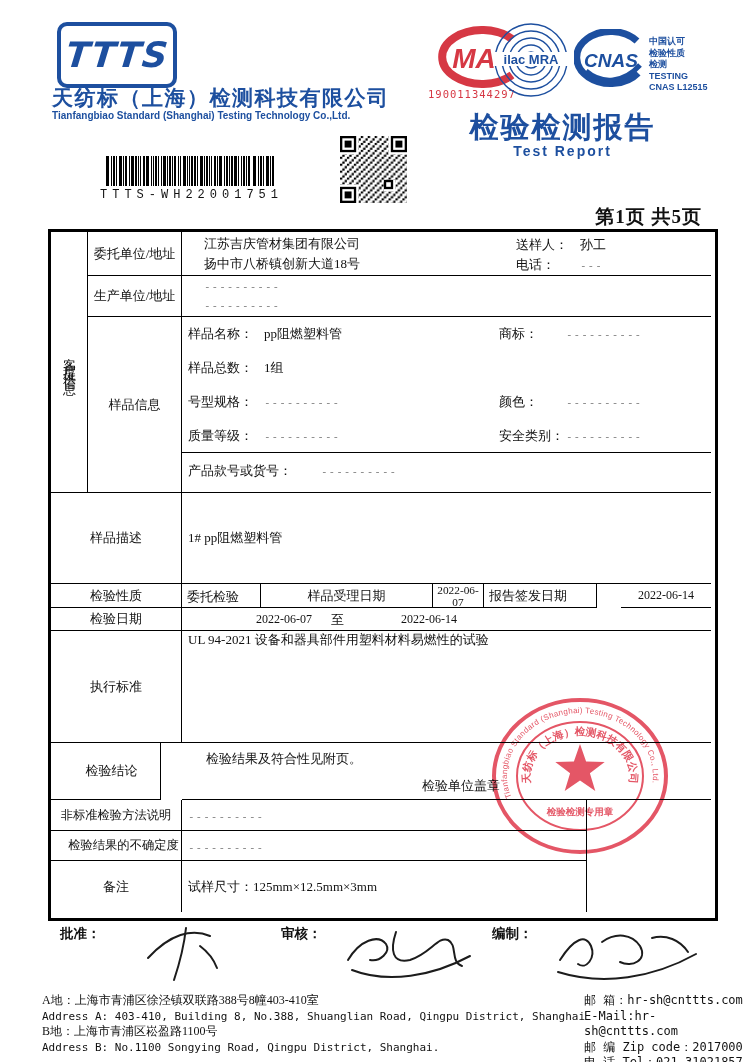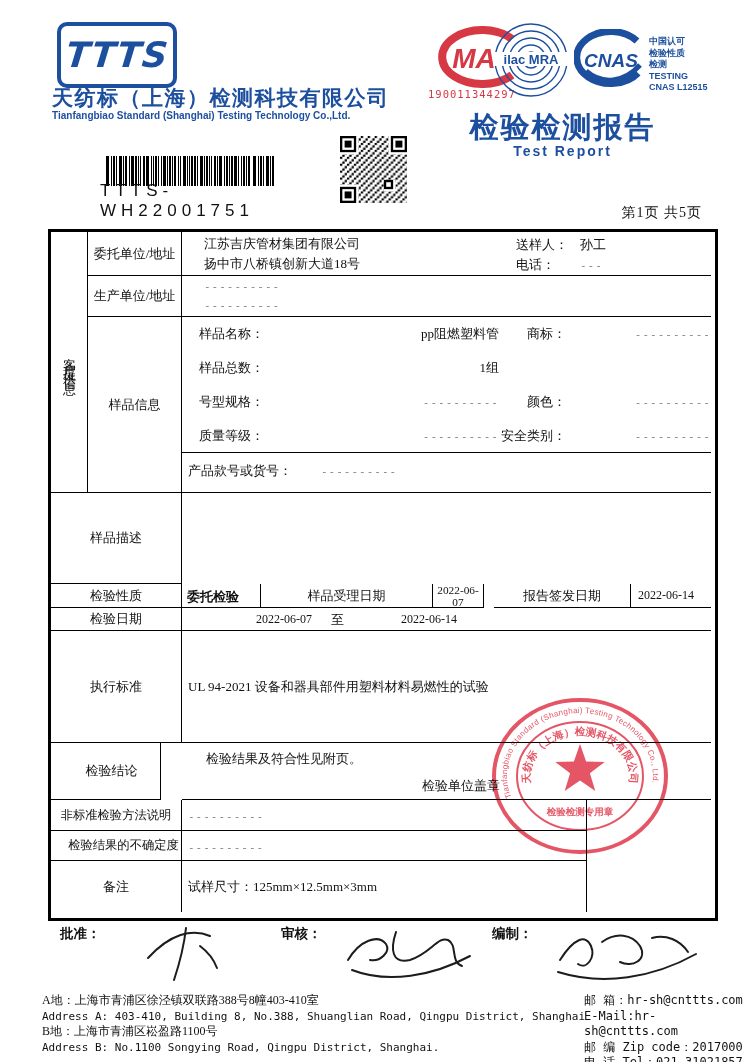--- a/index.html
+++ b/index.html
@@ -17,32 +17,32 @@
   .cma-num{left:428px;top:88px;width:100px;font-size:10.5px;color:#d63844;letter-spacing:1px;
            font-family:"DejaVu Sans Mono",monospace;}
   .cnas-side{left:649px;top:36px;font-size:9px;line-height:11.5px;color:#1d4f9f;font-weight:700;
              font-family:"Liberation Sans",sans-serif;}
   .report-title{left:440px;top:108px;width:245px;text-align:center;font-size:29px;font-weight:700;
                 color:#1d4f9f;letter-spacing:2px;}
   .report-sub{left:440px;top:143px;width:245px;text-align:center;font-size:14px;font-weight:700;
               color:#1d4f9f;letter-spacing:2px;font-family:"Liberation Sans",sans-serif;}
   
   .barcode-wrap{left:106px;top:156px;width:170px;}
-  .barcode-text{left:100px;top:181px;width:190px;font-family:Liberation Sans, sans-serif;
-                font-size:17px;letter-spacing:5px;}
+  .barcode-text{left:100px;top:188px;width:190px;font-family:Liberation Mono, monospace;
+                font-size:12px;letter-spacing:5px;}
   .qr-wrap{left:340px;top:136px;}
-  .page-indicator{left:480px;top:204px;width:222px;text-align:right;font-size:14px;font-weight:400;letter-spacing:1px;}
+  .page-indicator{left:480px;top:204px;width:222px;text-align:right;font-size:19px;font-weight:700;letter-spacing:1px;}
   
   .tbl{left:48px;top:229px;width:664px;height:686px;border:3px solid #000;}
   .cell{position:absolute;box-sizing:border-box;font-size:13px;}
   .br{border-right:1px solid #000;} .bb{border-bottom:1px solid #000;} .bl{border-left:1px solid #000;}
   .cc{display:flex;align-items:center;justify-content:center;text-align:center;}
   .vtext{writing-mode:vertical-rl;text-orientation:upright;letter-spacing:5px;font-size:13px;}
   .dash{color:#808080;letter-spacing:1px;font-family:"DejaVu Sans Mono",monospace;font-size:11px;}
-  .pairrow{display:flex;align-items:center;height:34px;padding-left:6px;text-align:right;}
+  .pairrow{display:flex;align-items:center;height:34px;padding-left:6px;}
   .pairrow .l1{width:76px;} .pairrow .v1{width:235px;} .pairrow .l2{width:67px;} .pairrow .v2{flex:1;}
   .small{font-size:12.3px;}
   
   .stamp{left:488px;top:694px;mix-blend-mode:multiply;opacity:.93;}
   
   .siglabel{font-size:13.5px;font-weight:700;}
   .footer-left{left:42px;top:993px;font-size:12px;line-height:15.5px;}
   .footer-left .en{font-family:"DejaVu Sans Mono",monospace;font-size:11px;}
   .footer-right{left:584px;top:993px;font-size:12px;line-height:15.5px;font-family:"DejaVu Sans Mono",monospace;}
 </style>
@@ -184,53 +184,56 @@
   </div>
 
   <div class="cell bb" style="left:131px;top:221px;width:529px;height:40px;">
     <span class="abs" style="left:6px;top:9px;">产品款号或货号：</span>
     <span class="abs dash" style="left:139px;top:12px;">----------</span>
   </div>
 
   <div class="cell br bb cc" style="left:0;top:261px;width:131px;height:91px;">
     <span>样品描述</span>
   </div>
+  <div class="cell bb" style="left:131px;top:261px;width:529px;height:91px;">
+    <span class="abs" style="left:6px;top:36px;">1# pp阻燃塑料管</span>
+  </div>
 
   <div class="cell br bb cc" style="left:0;top:352px;width:131px;height:24px;">
     <span>检验性质</span>
   </div>
   <div class="cell br bb" style="left:131px;top:352px;width:79px;height:24px;">
-    <span class="abs" style="left:5px;top:4px;font-weight:bold;">委托检验</span>
+    <span class="abs" style="left:5px;top:4px;">委托检验</span>
   </div>
   <div class="cell br bb cc" style="left:210px;top:352px;width:172px;height:24px;">
     <span>样品受理日期</span>
   </div>
   <div class="cell br bb cc" style="left:382px;top:352px;width:51px;height:24px;font-size:11.3px;">
     <span>2022-06-07</span>
   </div>
-  <div class="cell br bb cc" style="left:443px;top:352px;width:137px;height:24px;">
+  <div class="cell br bb cc" style="left:409px;top:352px;width:137px;height:24px;">
     <span>报告签发日期</span>
   </div>
   <div class="cell bb cc" style="left:570px;top:352px;width:90px;height:24px;font-size:12px;">
     <span>2022-06-14</span>
   </div>
 
   <div class="cell br bb cc" style="left:0;top:376px;width:131px;height:23px;">
     <span>检验日期</span>
   </div>
   <div class="cell bb" style="left:131px;top:376px;width:529px;height:23px;font-size:12px;">
     <span class="abs" style="left:74px;top:4px;">2022-06-07</span>
     <span class="abs" style="left:149px;top:3px;font-size:13px;">至</span>
     <span class="abs" style="left:219px;top:4px;">2022-06-14</span>
   </div>
 
   <div class="cell br bb cc" style="left:0;top:399px;width:131px;height:112px;">
     <span>执行标准</span>
   </div>
-  <div class="cell bb" style="left:131px;top:399px;width:529px;height:112px;display:flex;align-items:center;">
+  <div class="cell bb" style="left:131px;top:399px;width:529px;height:112px;display:flex;">
     <span style="padding-left:6px;">UL 94-2021  设备和器具部件用塑料材料易燃性的试验</span>
   </div>
 
   <div class="cell br bb cc" style="left:0;top:511px;width:110px;height:57px;padding-left:12px;">
     <span>检验结论</span>
   </div>
   <div class="cell bb" style="left:131px;top:511px;width:529px;height:57px;">
     <span class="abs" style="left:24px;top:7px;">检验结果及符合性见附页。</span>
     <span class="abs" style="left:240px;top:34px;">检验单位盖章</span>
   </div>

